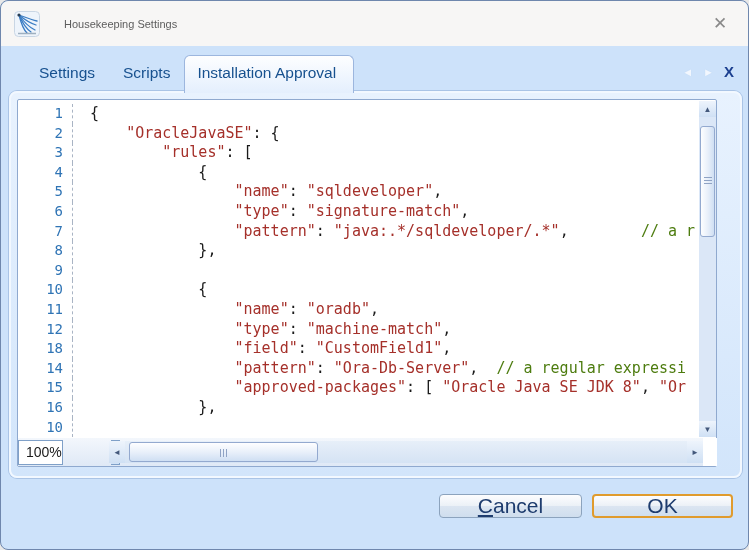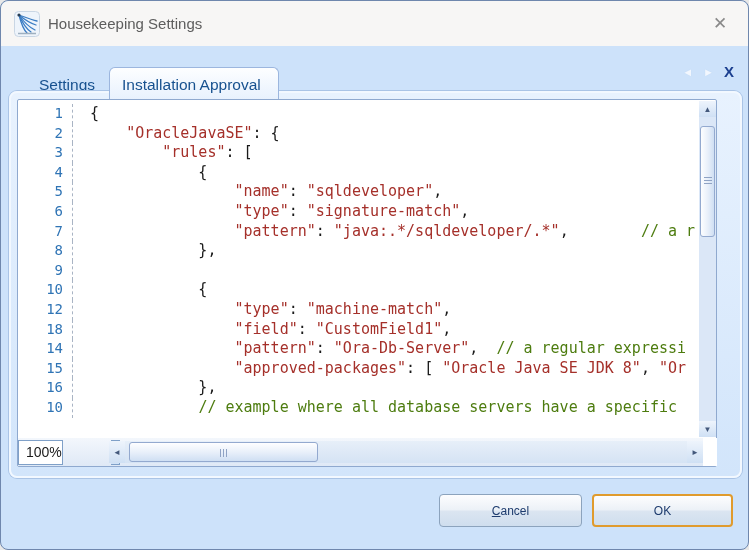--- a/index.html
+++ b/index.html
@@ -9,30 +9,30 @@
     border:1px solid #6f87ad; border-radius:8px;
     background:#cde2fa;
   }
   
   .titlebar {
     position:absolute; left:0; top:0; width:100%; height:45px;
     background:#f7f6f5; border-radius:8px 8px 0 0;
     display:flex; align-items:center;
   }
   .app-icon { margin-left:13px; width:26px; height:26px; }
-  .title-text { margin-left:8px; font-size:15px; color:#5d5d5d; }
+  .title-text { margin-left:24px; font-size:11px; color:#5d5d5d; }
   .win-close {
     position:absolute; right:10px; top:6px; width:36px; height:32px;
     display:flex; align-items:center; justify-content:center;
     color:#8a8a8a; font-size:17px; cursor:default;
   }
   
   .tabstrip {
     position:absolute; left:0; top:45px; width:100%; height:46px;
-    display:flex; align-items:flex-end; padding-left:24px;margin-top:12px;
+    display:flex; align-items:flex-end; padding-left:24px;
   }
   .tab {
     font-size:15.5px; color:#17518f; padding:8px 14px 10px 14px;
     white-space:nowrap; position:relative;
   }
   .tab.active {
     background:linear-gradient(180deg,#fdfeff 0%,#eef5fe 60%,#e4effd 100%);
     border:1px solid #9cb6de; border-bottom:none;
     border-radius:6px 6px 0 0; padding:8px 17px 11px 12px;
     top:1px; z-index:3;
@@ -122,24 +122,24 @@
     border:1px solid #93a9cf; border-radius:3px;
     background:linear-gradient(180deg,#fefeff 0%,#e9f0fa 50%,#cfdff3 100%);
   }
   .hgrip {
     position:absolute; left:90px; top:6px; width:9px; height:8px;
     background:repeating-linear-gradient(90deg,#8fa3c4 0 1px,transparent 1px 3px);
   }
   .corner { position:absolute; left:702px; top:437px; width:14px; height:28px; background:#ffffff; z-index:6; }
   
   .btn {
-    position:absolute; top:493px; height:33px;
+    position:absolute; top:493px; height:24px;
     border:1px solid #8ca3bd; border-radius:4px;
     background:linear-gradient(180deg,#fdfdfe 0%,#ecf1f7 48%,#dbe5f1 52%,#cfdeee 100%);
-    color:#1e3c6e; font-size:12px; font-family:"Liberation Sans", sans-serif;
+    color:#1e3c6e; font-size:21px; font-family:"Liberation Sans", sans-serif;
     display:flex; align-items:center; justify-content:center; cursor:default;
   }
   .btn-cancel { left:438px; width:143px; }
   .btn-ok { left:591px; width:141px; border:2px solid #e09b2d; }
   .accel { text-decoration:underline; }
 </style>
 </head>
 <body>
 
 <div class="window">
@@ -156,20 +156,21 @@
       </g>
       <circle cx="5" cy="4" r="1.6" fill="#2a3f55"></circle>
       <path d="M4 22.5 L 22 22.5" stroke="#9fb0c0" stroke-width="1.5"></path>
     </svg>
     <div class="title-text">Housekeeping Settings</div>
     <div class="win-close">✕</div>
   </div>
 
   <div class="tabstrip">
       <div class="tab">Settings</div>
+      <div class="tab">Scripts</div>
       <div class="tab active">Installation Approval</div>
     </div>
   <div class="tabnav">
     <span class="navarrow">◄</span>
     <span class="navarrow">►</span>
     <span class="tabclose">X</span>
   </div>
 
   <div class="tabpanel"></div>
 
@@ -178,26 +179,27 @@
       <div class="crow"><span class="ln">1</span><span class="ct"><span class="tk-p">{</span></span></div>
       <div class="crow"><span class="ln">2</span><span class="ct"><span class="tk-p">    </span><span class="tk-s">"OracleJavaSE"</span><span class="tk-p">: {</span></span></div>
       <div class="crow"><span class="ln">3</span><span class="ct"><span class="tk-p">        </span><span class="tk-s">"rules"</span><span class="tk-p">: [</span></span></div>
       <div class="crow"><span class="ln">4</span><span class="ct"><span class="tk-p">            {</span></span></div>
       <div class="crow"><span class="ln">5</span><span class="ct"><span class="tk-p">                </span><span class="tk-s">"name"</span><span class="tk-p">: </span><span class="tk-s">"sqldeveloper"</span><span class="tk-p">,</span></span></div>
       <div class="crow"><span class="ln">6</span><span class="ct"><span class="tk-p">                </span><span class="tk-s">"type"</span><span class="tk-p">: </span><span class="tk-s">"signature-match"</span><span class="tk-p">,</span></span></div>
       <div class="crow"><span class="ln">7</span><span class="ct"><span class="tk-p">                </span><span class="tk-s">"pattern"</span><span class="tk-p">: </span><span class="tk-s">"java:.*/sqldeveloper/.*"</span><span class="tk-p">,        </span><span class="tk-c">// a r</span></span></div>
       <div class="crow"><span class="ln">8</span><span class="ct"><span class="tk-p">            },</span></span></div>
       <div class="crow"><span class="ln">9</span><span class="ct"><span class="tk-p">            </span></span></div>
       <div class="crow"><span class="ln">10</span><span class="ct"><span class="tk-p">            {</span></span></div>
+      <div class="crow"><span class="ln">11</span><span class="ct"><span class="tk-p">                </span><span class="tk-s">"name"</span><span class="tk-p">: </span><span class="tk-s">"oradb"</span><span class="tk-p">,</span></span></div>
       <div class="crow"><span class="ln">12</span><span class="ct"><span class="tk-p">                </span><span class="tk-s">"type"</span><span class="tk-p">: </span><span class="tk-s">"machine-match"</span><span class="tk-p">,</span></span></div>
       <div class="crow"><span class="ln">18</span><span class="ct"><span class="tk-p">                </span><span class="tk-s">"field"</span><span class="tk-p">: </span><span class="tk-s">"CustomField1"</span><span class="tk-p">,</span></span></div>
       <div class="crow"><span class="ln">14</span><span class="ct"><span class="tk-p">                </span><span class="tk-s">"pattern"</span><span class="tk-p">: </span><span class="tk-s">"Ora-Db-Server"</span><span class="tk-p">,  </span><span class="tk-c">// a regular expressi</span></span></div>
       <div class="crow"><span class="ln">15</span><span class="ct"><span class="tk-p">                </span><span class="tk-s">"approved-packages"</span><span class="tk-p">: [ </span><span class="tk-s">"Oracle Java SE JDK 8"</span><span class="tk-p">, </span><span class="tk-s">"Or</span></span></div>
       <div class="crow"><span class="ln">16</span><span class="ct"><span class="tk-p">            },</span></span></div>
-      <div class="crow"><span class="ln">10</span><span class="ct"><span class="tk-p">            </span><span class="tk-c">// example where all database servers have a specific</span></span></div>
+      <div class="crow"><span class="ln">10</span></div>
     </div>
 
   <div class="vscroll">
     <div class="sbtn up">▲</div>
     <div class="vthumb">
       <div class="vgrip"></div>
     </div>
     <div class="sbtn down">▼</div>
   </div>
 

